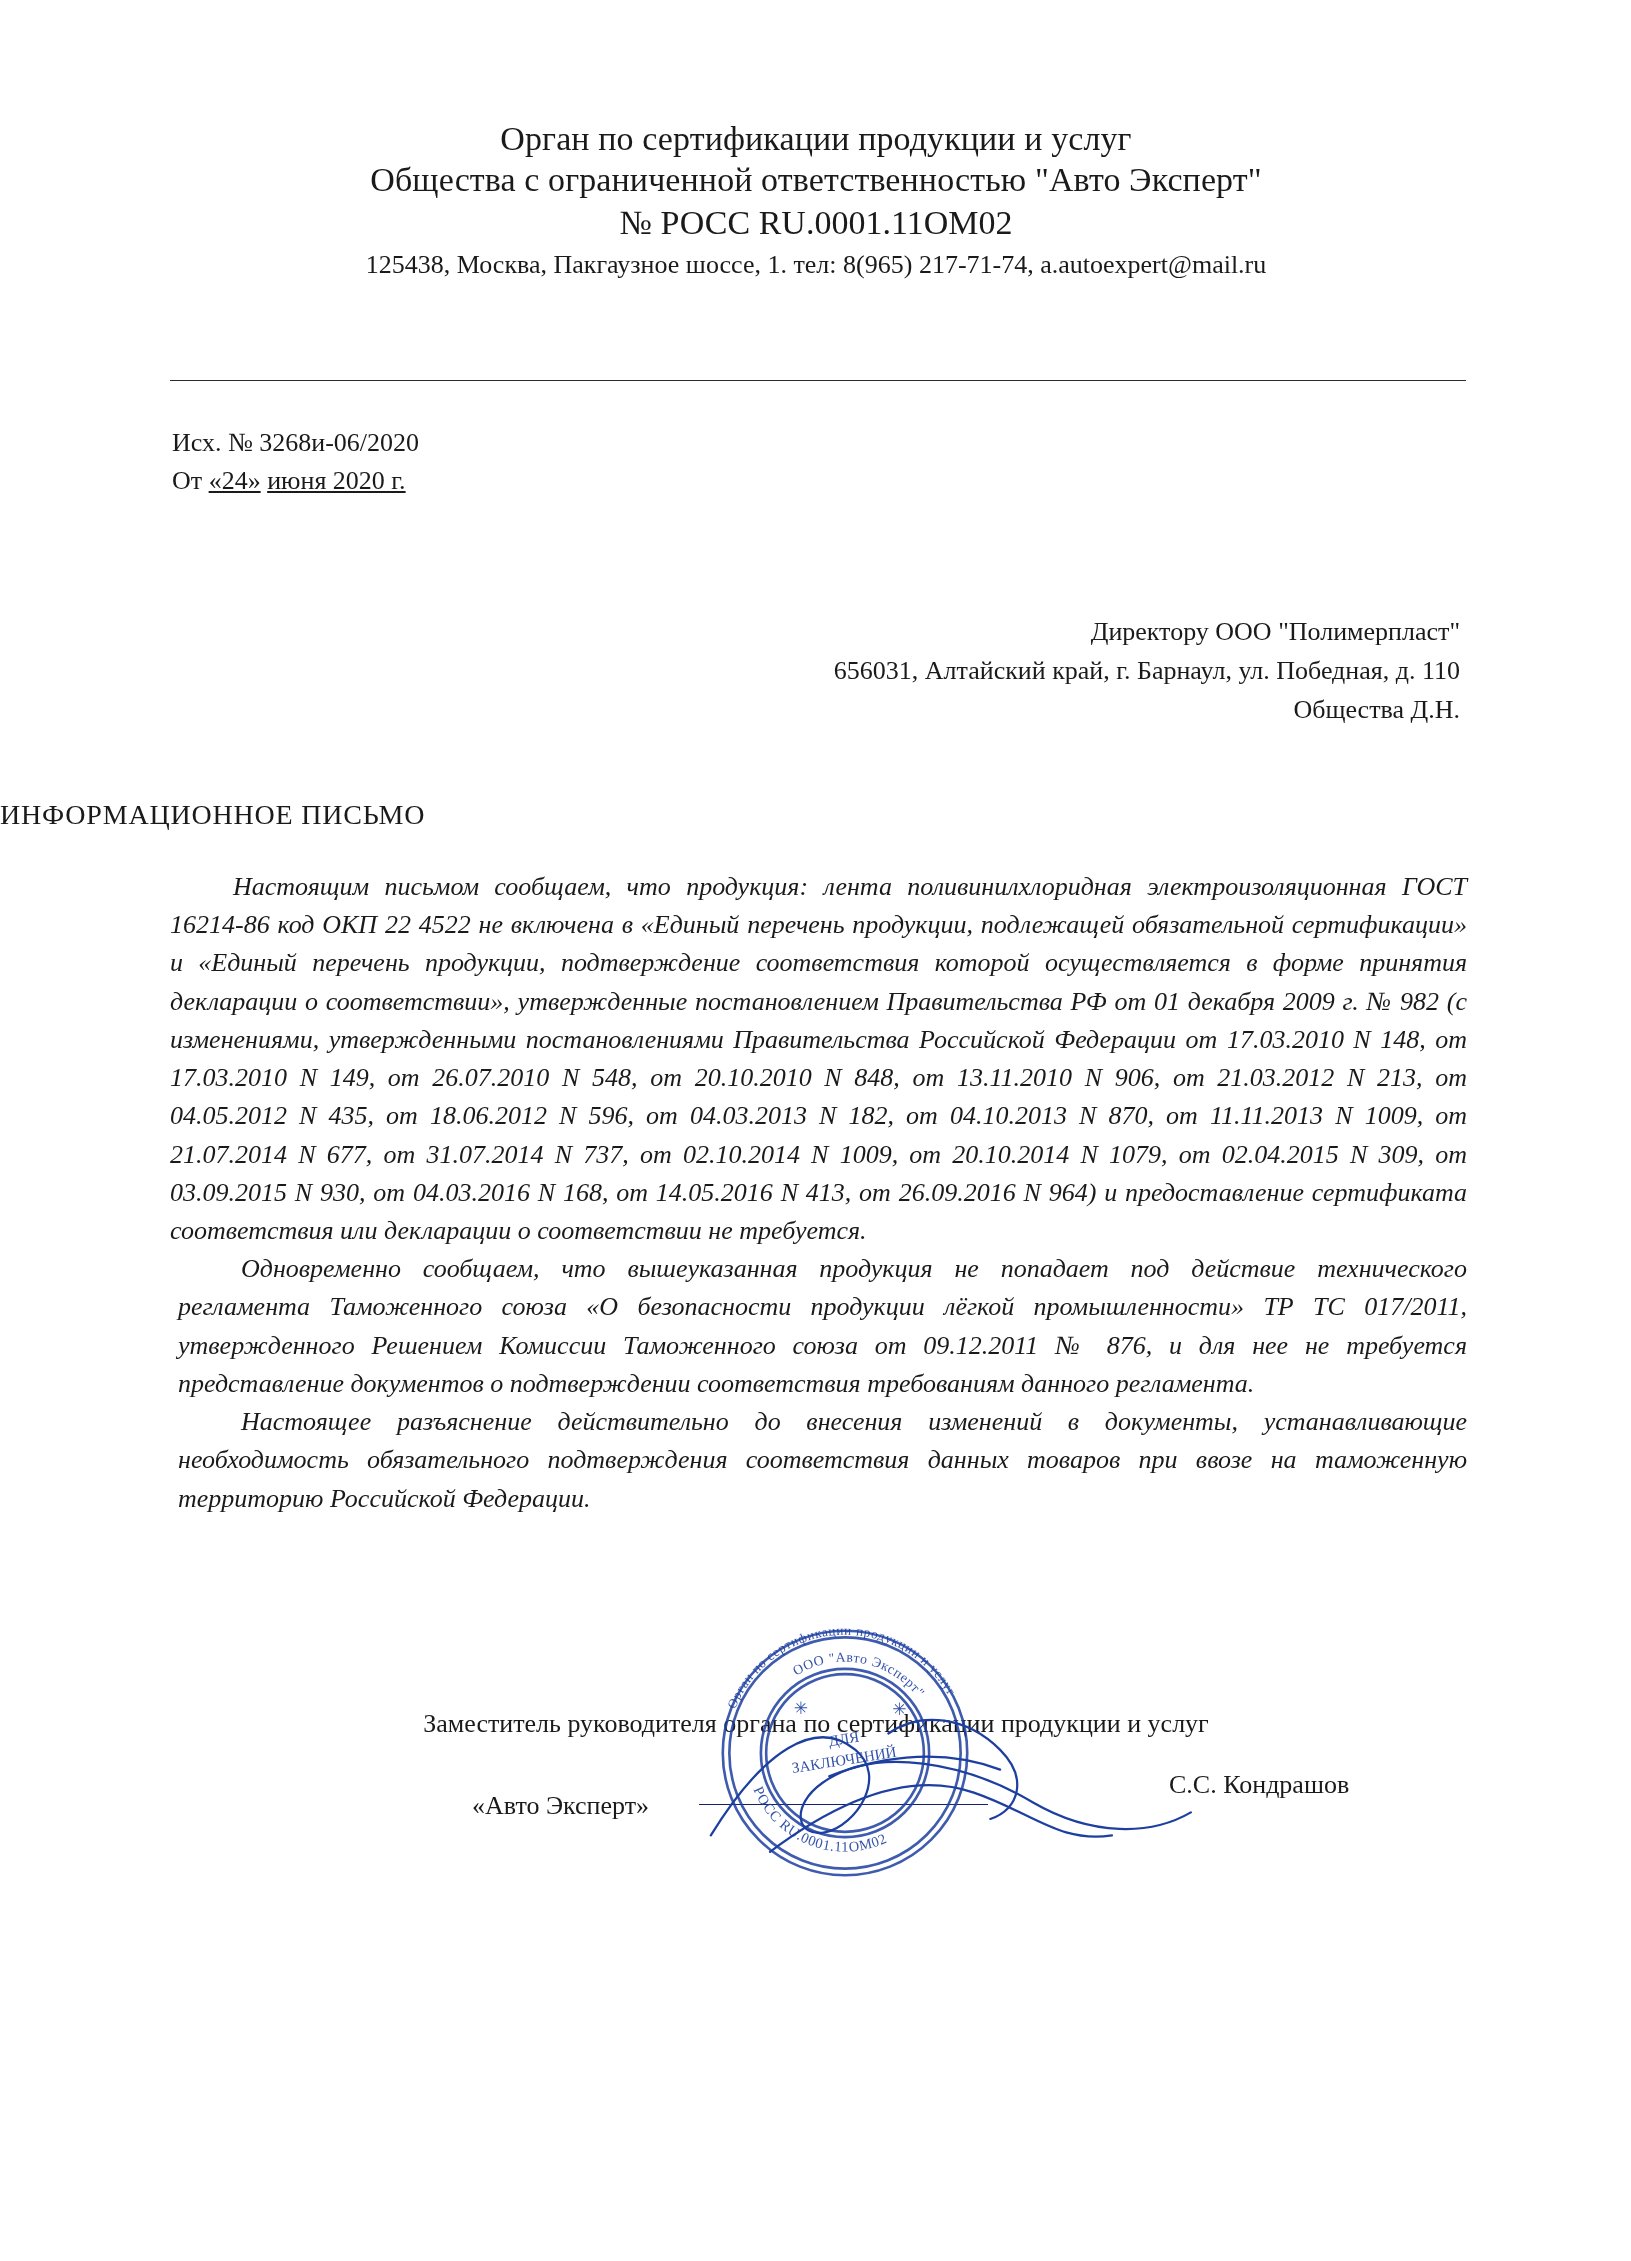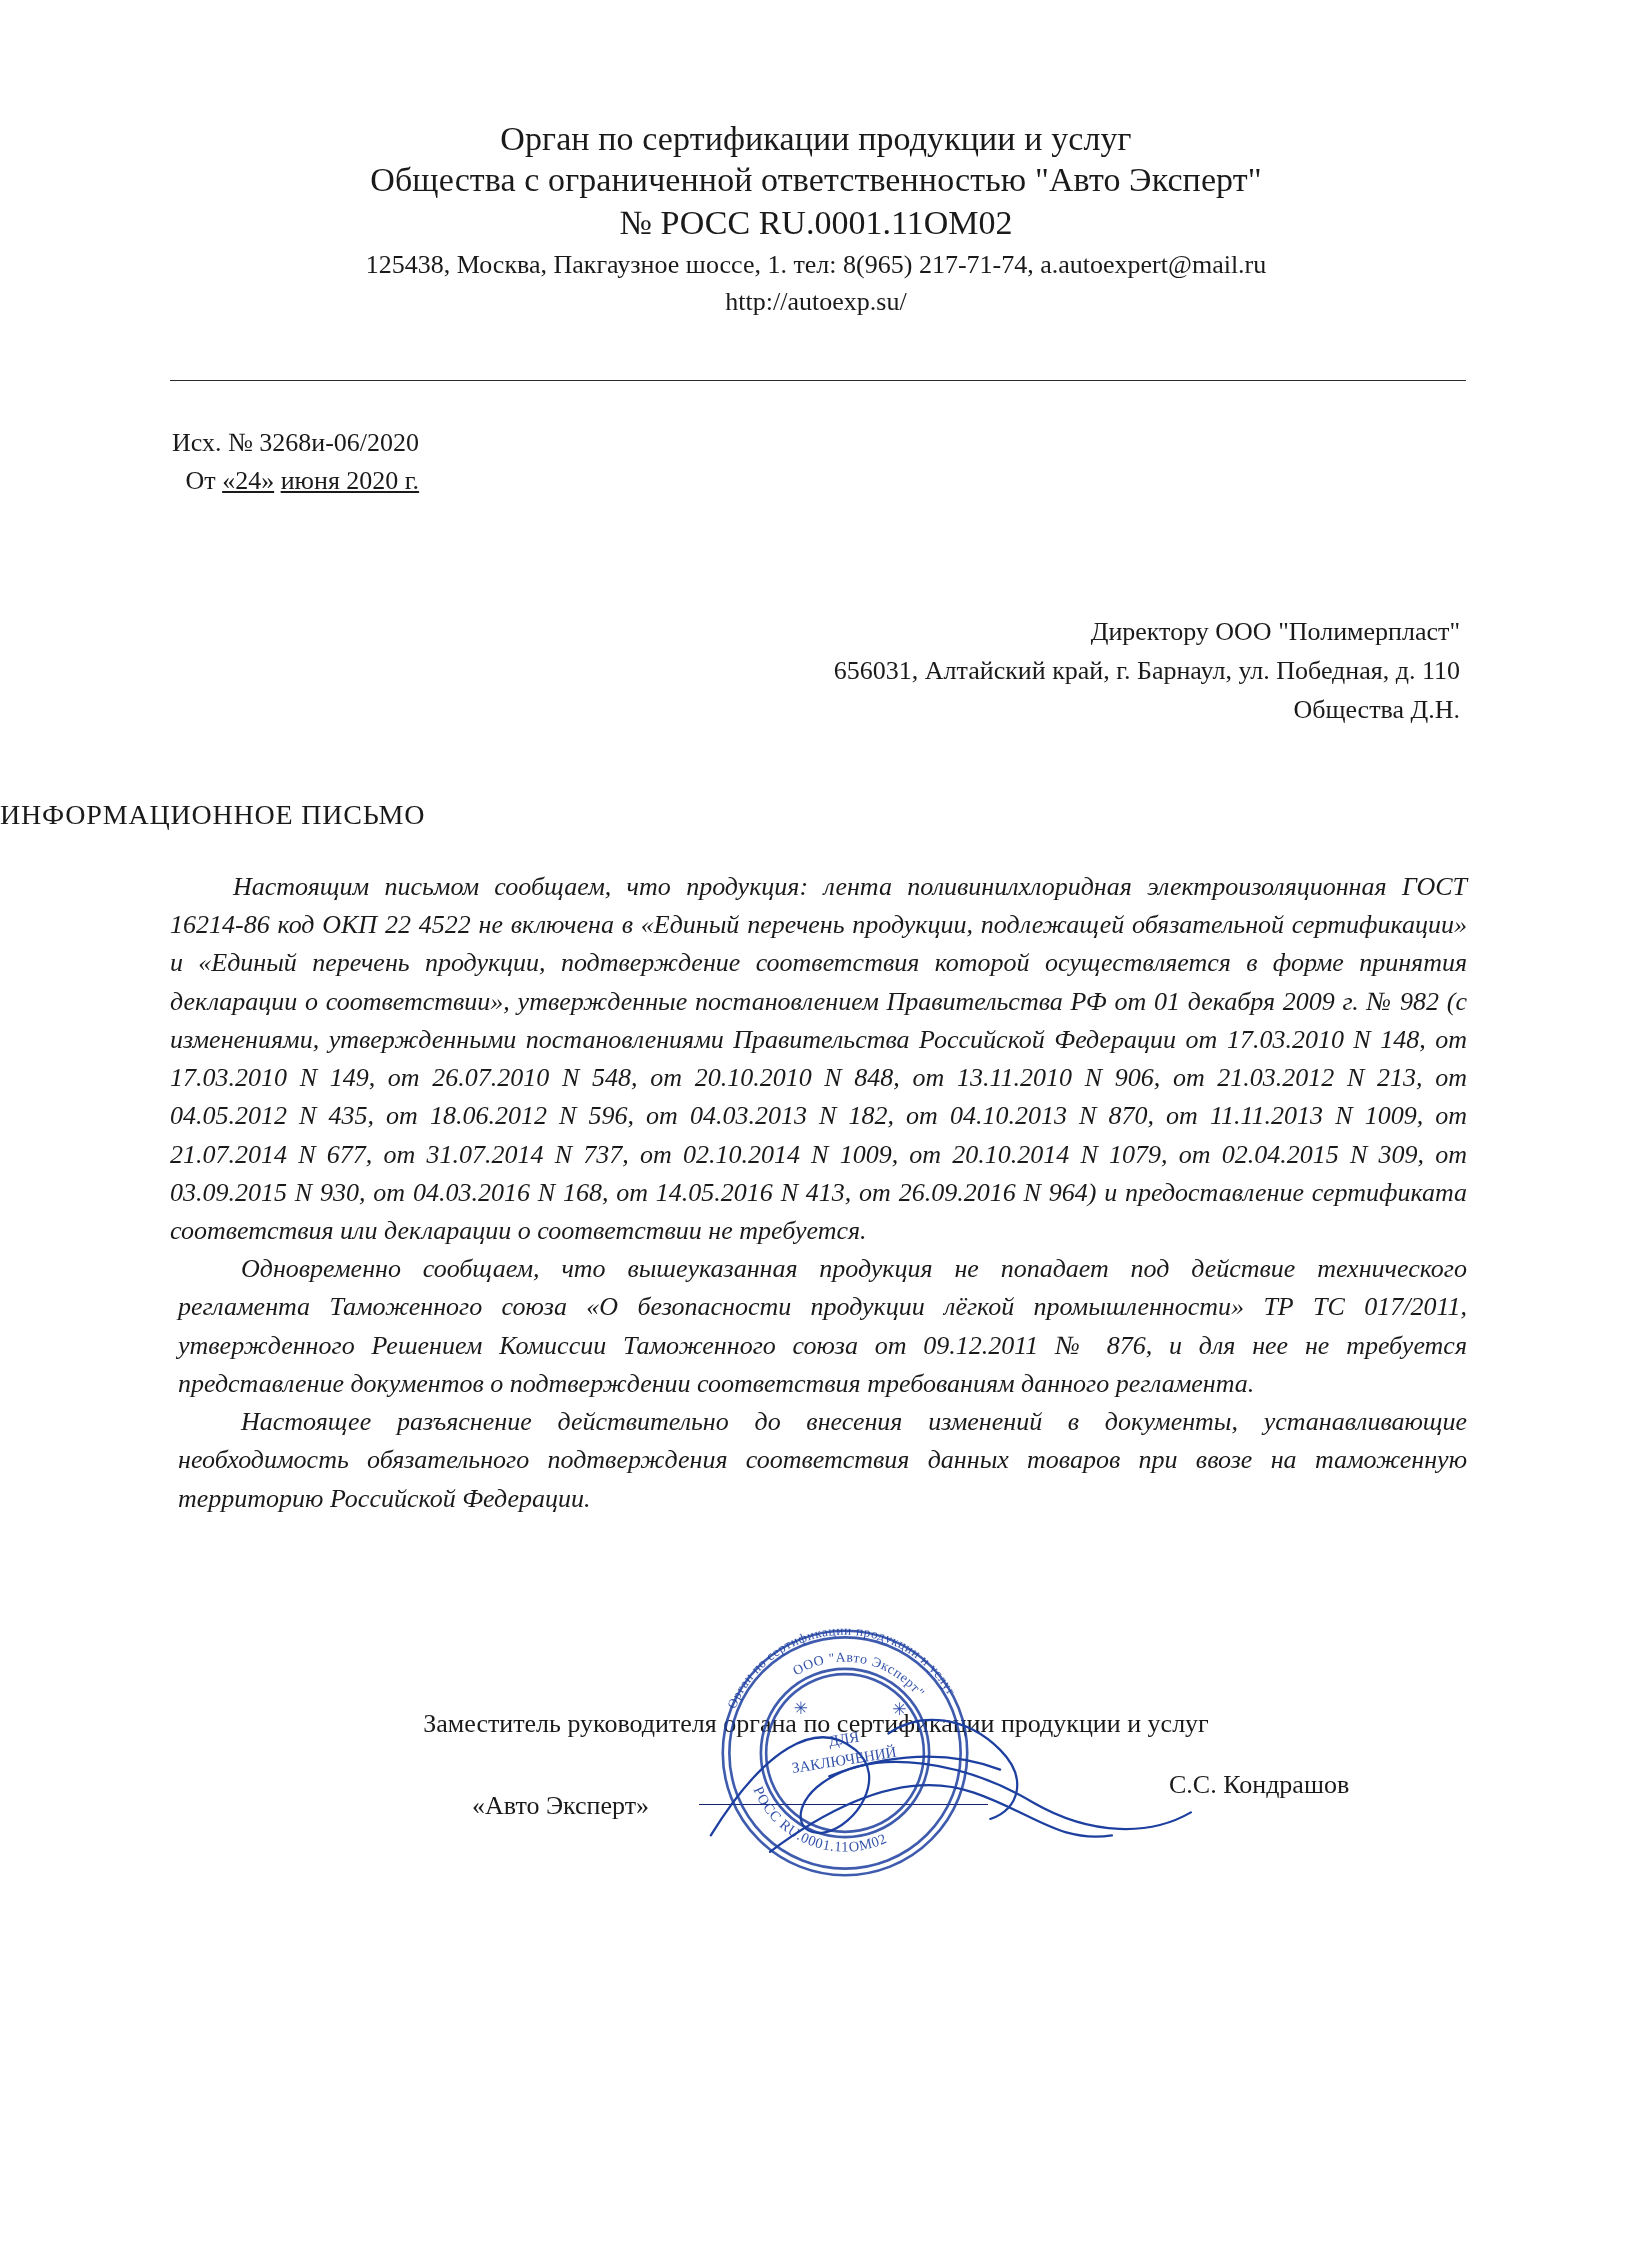--- a/index.html
+++ b/index.html
@@ -60,21 +60,21 @@
   }
 
   
   .refblock {
     position: absolute;
     top: 424px;
     left: 172px;
     font-size: 26px;
     line-height: 1.45;
   }
-  .ref-row { white-space: nowrap; text-align: right; }
+  .ref-row { white-space: nowrap; }
   .u { text-decoration: underline; }
 
   
   .addressee {
     position: absolute;
     top: 612px;
     right: 172px;
     width: 921px;
     text-align: right;
     font-size: 26px;
@@ -172,21 +172,20 @@
 </head>
 <body>
 
 <div class="page">
 
   <div class="letterhead">
     <div class="lh-line1">Орган по сертификации продукции и услуг</div>
     <div class="lh-line2">Общества с ограниченной ответственностью "Авто Эксперт"</div>
     <div class="lh-line3">№ РОСС RU.0001.11ОМ02</div>
     <div class="lh-contact">125438, Москва, Пакгаузное шоссе, 1. тел: 8(965) 217-71-74, a.autoexpert@mail.ru</div>
-    <div class="lh-site">http://autoexp.su/</div>
   </div>
 
   <div class="rule"></div>
 
   <div class="refblock">
     <div class="ref-row">Исх. № 3268и-06/2020</div>
     <div class="ref-row">
       <span>От</span>
       <span class="u">«24»</span>
       <span class="u">июня  2020 г.</span>

